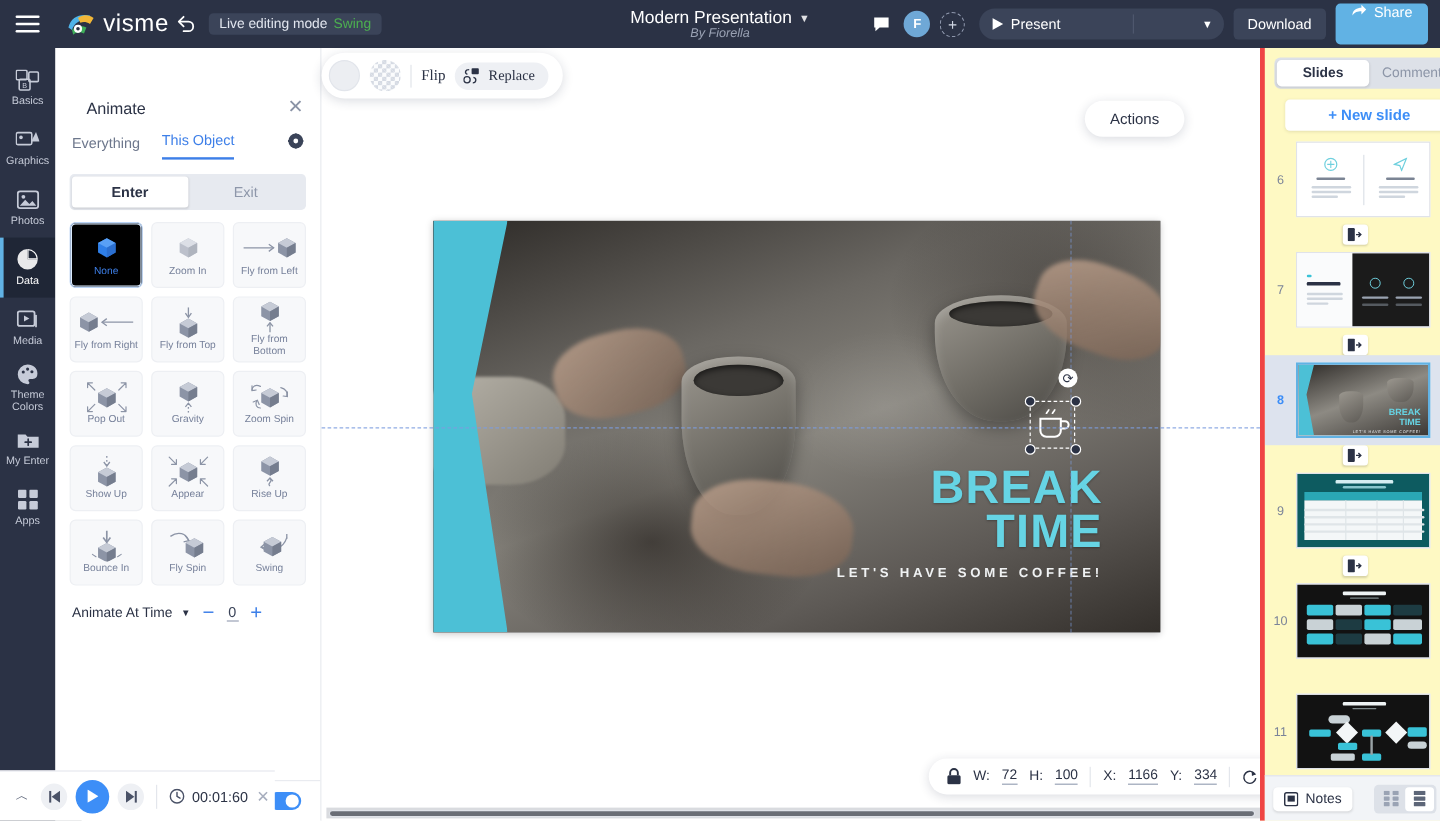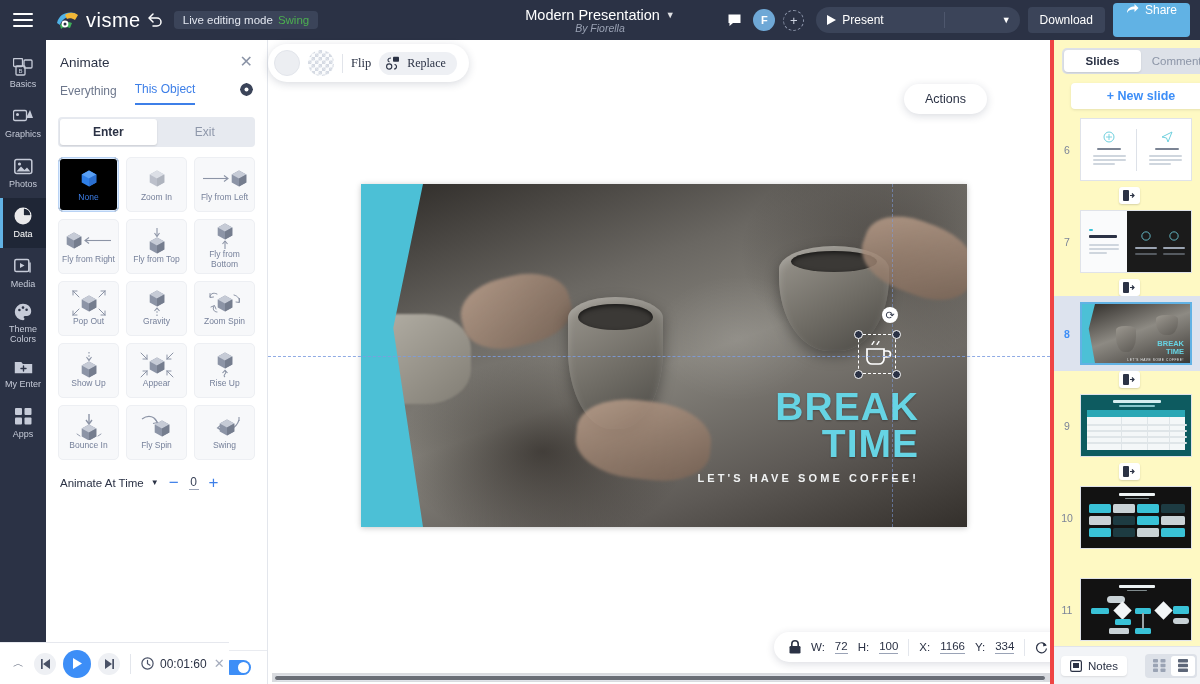--- a/index.html
+++ b/index.html
@@ -65,21 +65,21 @@
   .rail-item .lbl { font-size: 9px; line-height: 10px; text-align: center; }
   .rail-item.active { background: #1f2636; color: #fff; }
   .rail-item.active::before { content:''; position:absolute; left:0; top:0; bottom:0; width:3px; background:#61b2e4; }
   .rail-item .ico { width: 20px; height: 19px; display:flex; align-items:center; justify-content:center; }
 
   
   .panel {
     position: absolute; top: 40px; left: 46px; width: 222px; height: 644px;
     background: #fff; border-right: 1px solid #e3e6ec; display: flex; flex-direction: column;
   }
-  .panel-head { display: flex; align-items: center; padding: 14px 14px 8px 14px; }
+  .panel-head { display: flex; align-items: center; padding: 14px 14px 8px 26px; margin-top: 28px; }
   .panel-title { font-size: 13.5px; color: #2b3245; font-weight: 400; }
   .panel-close { margin-left: auto; color: #8a93a6; font-size: 16px; cursor: pointer; line-height: 1;}
   .panel-tabs { display: flex; align-items: flex-end; padding: 4px 14px 0 14px; gap: 18px; position: relative;}
   .ptab { font-size: 12px; color: #6d778c; padding-bottom: 7px; cursor: pointer; }
   .ptab.active { color: #3d7fe8; border-bottom: 2px solid #3d7fe8; }
   .gear { margin-left: auto; margin-bottom: 6px; color: #3b4459; font-size: 13px; cursor:pointer;}
   .seg-wrap { margin: 12px 12px 0 12px; display: flex; background: #e7eaf0; border-radius: 4px; padding: 2px; }
   .seg { flex: 1; text-align: center; font-size: 12px; padding: 6px 0; border-radius: 3px; color: #8e97aa; cursor: pointer;}
   .seg.active { background: #fff; color: #2b3245; font-weight: bold; box-shadow: 0 1px 2px rgba(0,0,0,.12); }
   .anim-grid { display: grid; grid-template-columns: repeat(3, 1fr); gap: 7px; padding: 10px 12px 0 12px; }

